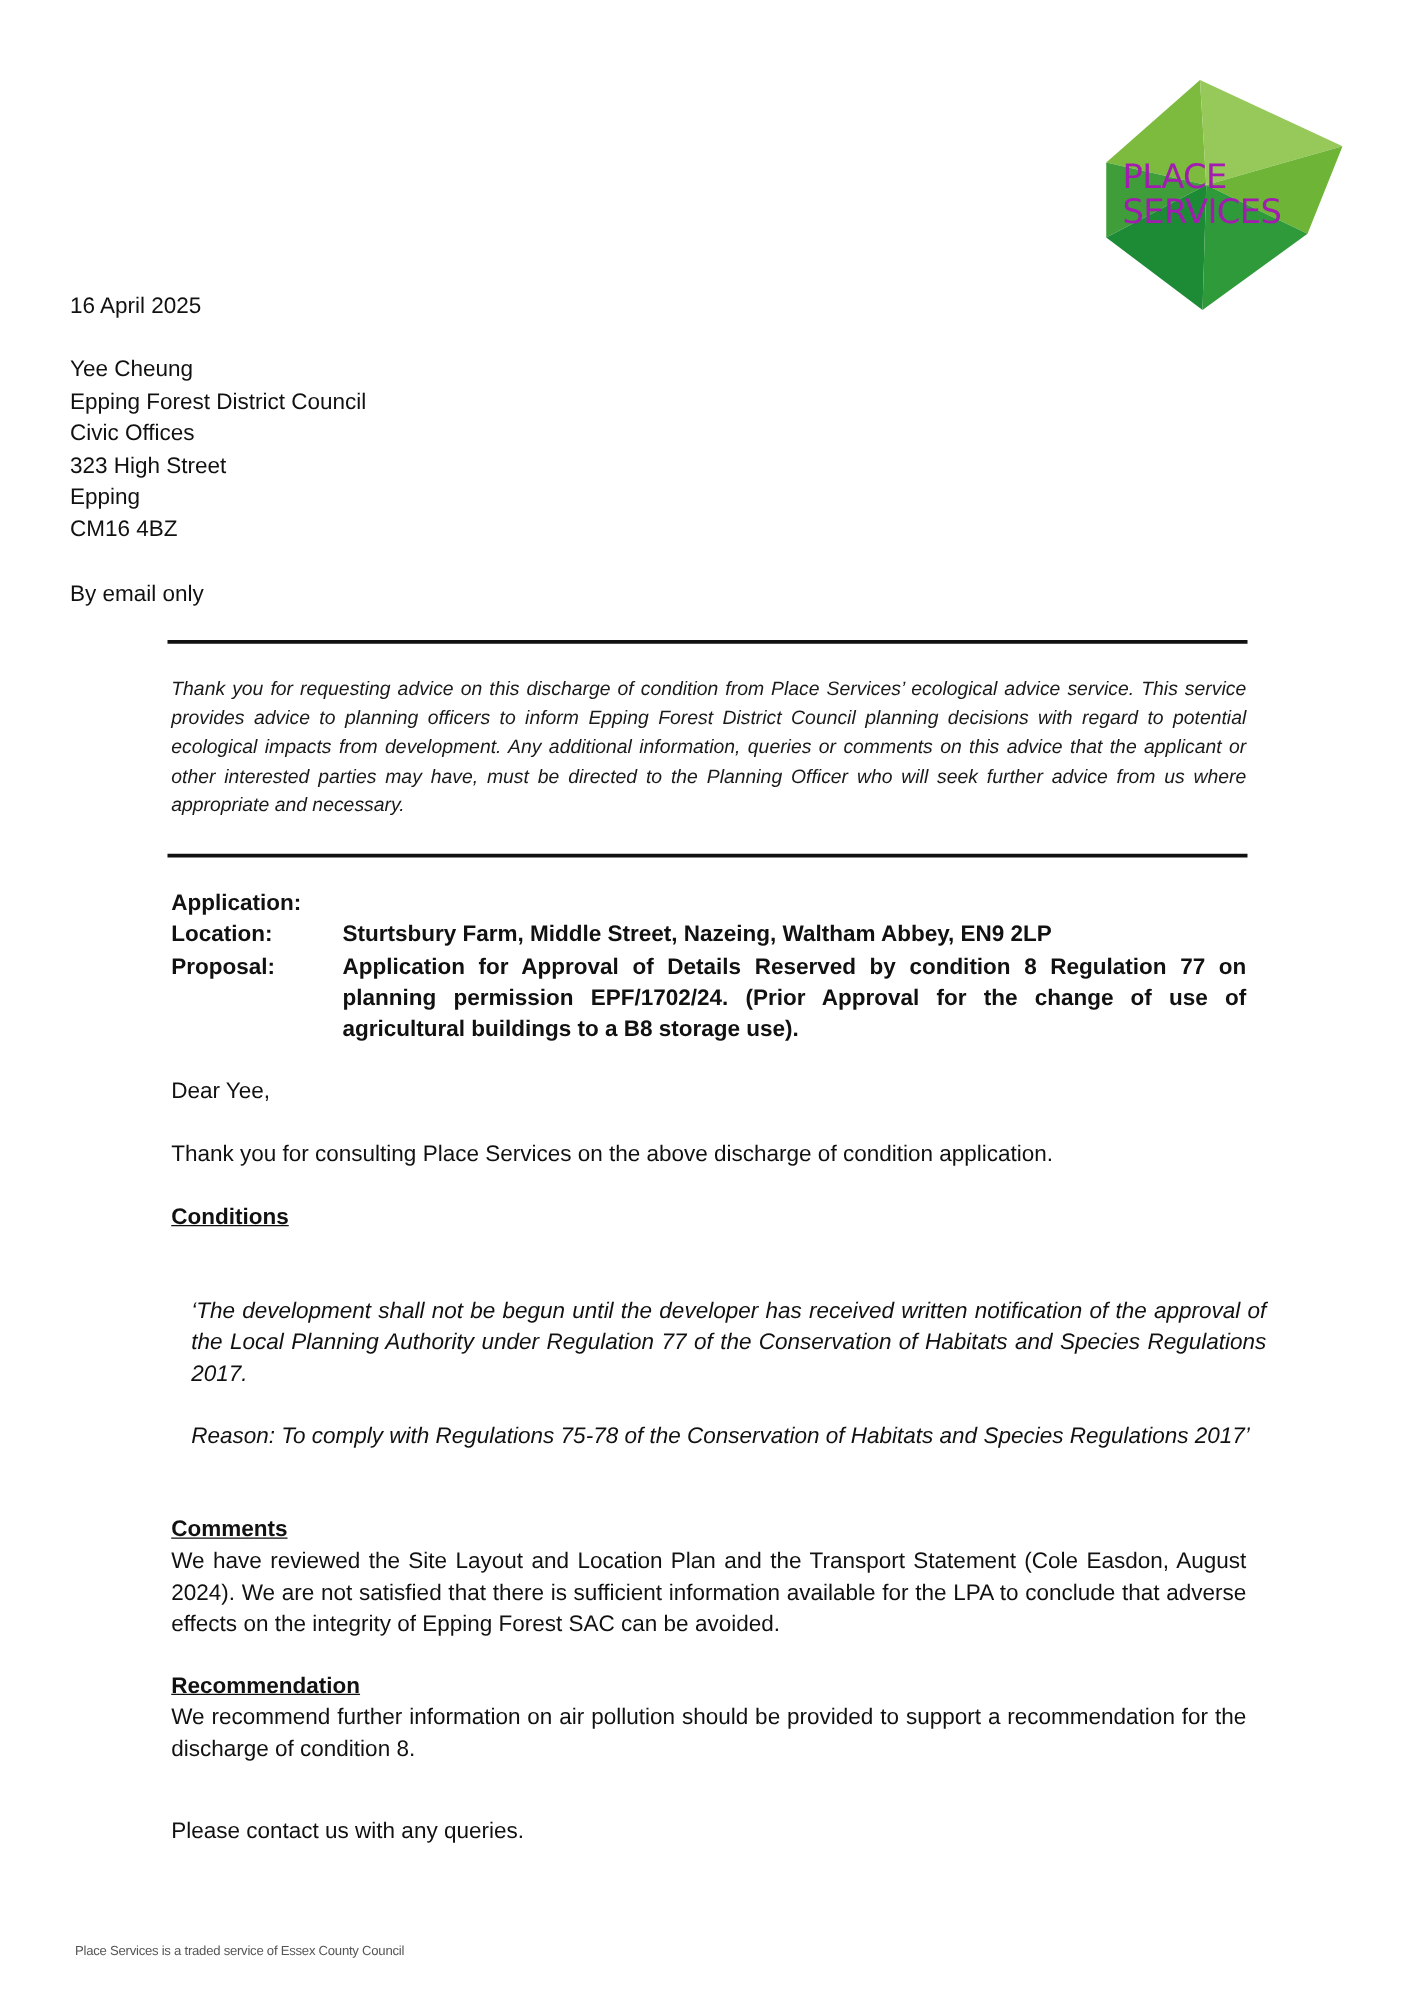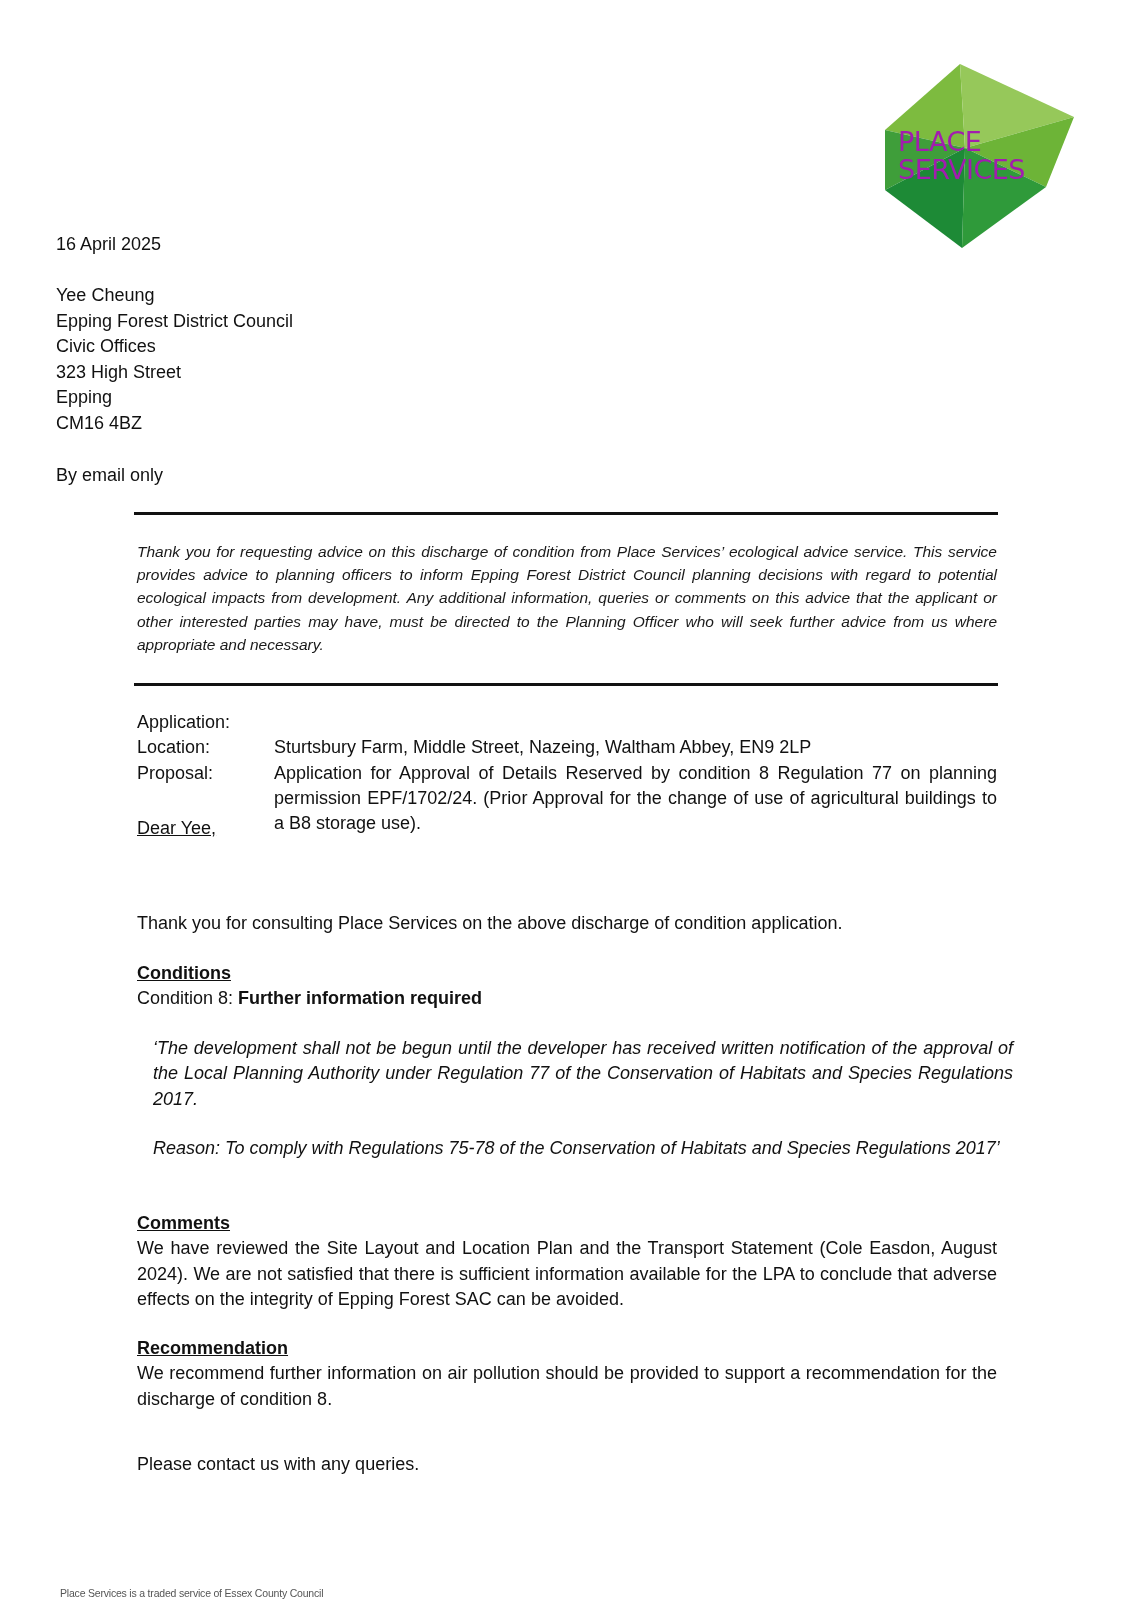--- a/index.html
+++ b/index.html
@@ -62,21 +62,21 @@
       line-height: 23.2px;
       text-align: justify;
       color: #1a1a1a;
     }
     .meta {
       left: 137px;
       top: 710px;
       width: 860px;
       font-size: 18px;
       line-height: 25.3px;
-      font-weight: normal;
+      font-weight: bold;
     }
     .meta-row { display: flex; }
     .meta-label { width: 137px; flex: 0 0 137px; }
     .meta-value { flex: 1; text-align: justify; }
     .body-text {
       left: 137px;
       width: 860px;
       font-size: 18px;
       line-height: 25.3px;
       text-align: justify;
@@ -86,21 +86,20 @@
       text-decoration: underline;
     }
     .italic { font-style: italic; margin-left: 16px; }
     .bold { font-weight: bold; }
     .footer {
       left: 60px;
       top: 1555px;
       font-size: 10.5px;
       color: #555555;
       letter-spacing: -0.2px;
-      margin-top: 32px;
     }
   </style>
 </head>
 <body>
 
 <div class="abs logo">
   <svg width="200" height="192" viewBox="0 0 200 192">
 
     <polygon points="80,4 85,88 5,70" fill="#7dbb3f"></polygon>
     <polygon points="80,4 194,57 85,88" fill="#96c85a"></polygon>
@@ -139,27 +138,26 @@
   <div class="meta-row">
     <div class="meta-label">Location:</div>
     <div class="meta-value">Sturtsbury Farm, Middle Street, Nazeing, Waltham Abbey, EN9 2LP</div>
   </div>
   <div class="meta-row">
     <div class="meta-label">Proposal:</div>
     <div class="meta-value">Application for Approval of Details Reserved by condition 8 Regulation 77 on planning permission EPF/1702/24. (Prior Approval for the change of use of agricultural buildings to a B8 storage use).</div>
   </div>
 </div>
 
-<div class="abs body-text" style="top:816px;text-decoration:underline;">Dear Yee,</div>
+<div class="abs body-text" style="top:860px;">Dear Yee,</div>
 
 <div class="abs body-text" style="top:911px;">Thank you for consulting Place Services on the above discharge of condition application.</div>
 
 <div class="abs body-text" style="top:961px;">
   <div class="heading">Conditions</div>
-  <div><span>Condition 8: </span><span class="bold">Further information required</span></div>
 </div>
 
 <div class="abs body-text italic" style="top:1036px;">‘The development shall not be begun until the developer has received written notification of the approval of the Local Planning Authority under Regulation 77 of the Conservation of Habitats and Species Regulations 2017.</div>
 
 <div class="abs body-text italic" style="top:1136px;">Reason: To comply with Regulations 75-78 of the Conservation of Habitats and Species Regulations 2017’</div>
 
 <div class="abs body-text" style="top:1211px;">
   <div class="heading">Comments</div>
   <div>We have reviewed the Site Layout and Location Plan and the Transport Statement (Cole Easdon, August 2024).  We are not satisfied that there is sufficient information available for the LPA to conclude that adverse effects on the integrity of Epping Forest SAC can be avoided.</div>
 </div>

